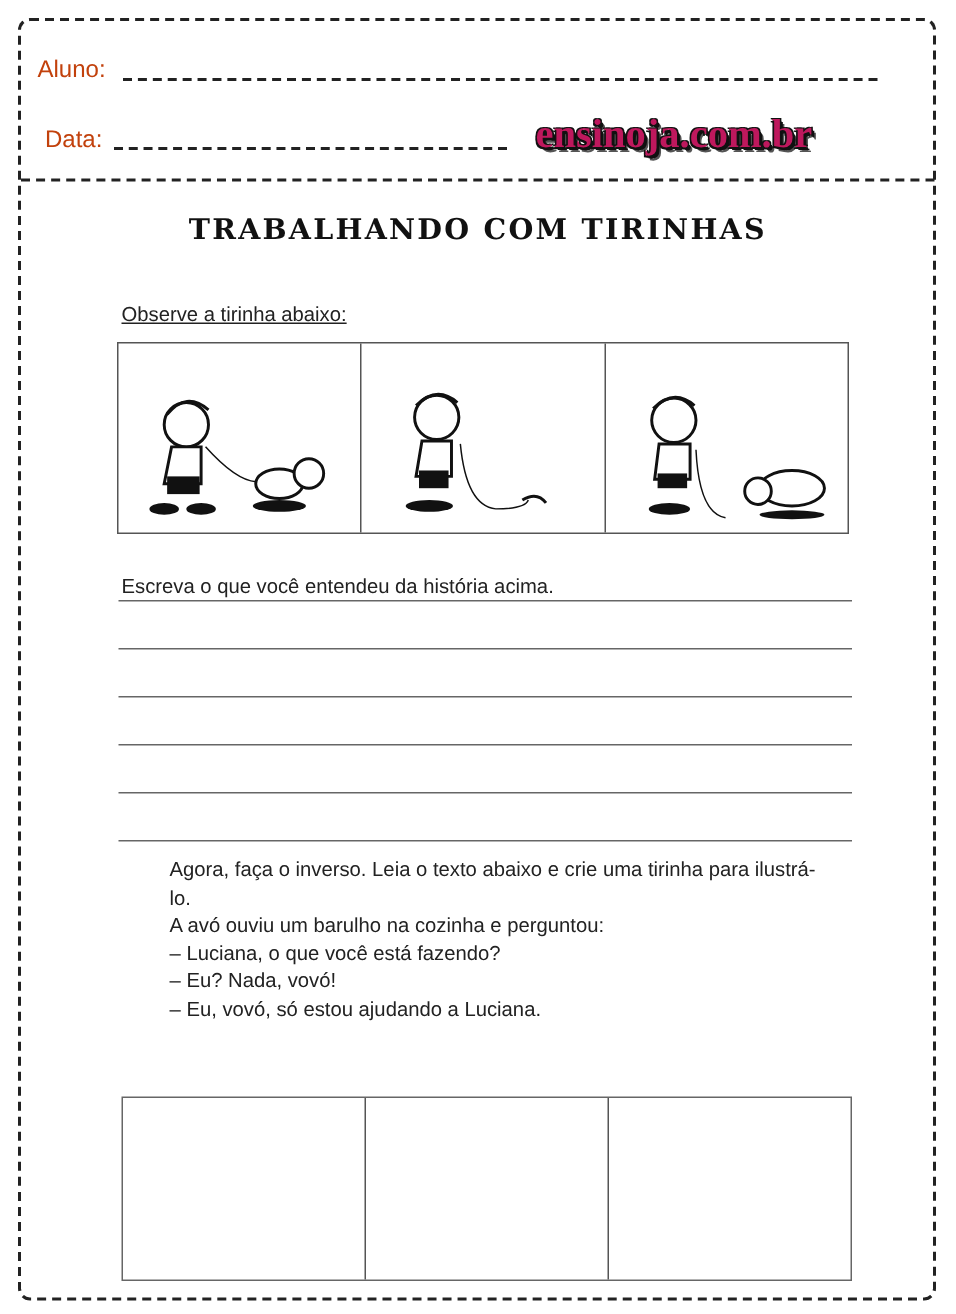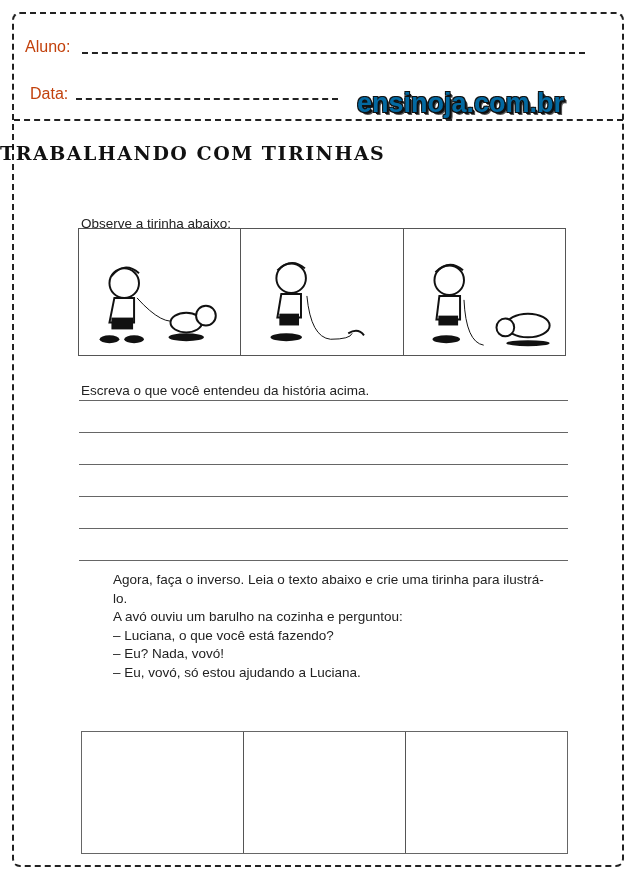--- a/index.html
+++ b/index.html
@@ -1,23 +1,23 @@
 <!DOCTYPE html>
 <html><head>
 <meta charset="utf-8">
 <style>
   html, body { margin: 0; padding: 0; background: #ffffff; }
   body { width: 637px; height: 876px; position: relative; overflow: hidden; font-family: "Liberation Sans", sans-serif; color: #111; }
   .frame { position: absolute; left: 12px; top: 12px; width: 612px; height: 855px; border: 2px dashed #222; border-radius: 8px; box-sizing: border-box; }
   .header-divider { position: absolute; left: 14px; top: 119px; width: 609px; border-top: 2px dashed #222; }
   .field-label { position: absolute; font-size: 16px; color: #c2410c; }
   .field-line { position: absolute; border-bottom: 2px dashed #222; height: 0; }
-  .logo { position: absolute; left: 357px; top: 88px; font-family: Liberation Sans, sans-serif; font-weight: bold; font-size: 27px; color: #0369a1; letter-spacing: 0px;
+  .logo { position: absolute; left: 357px; top: 74px; font-family: Liberation Serif, serif; font-weight: bold; font-size: 27px; color: #be185d; letter-spacing: 0px;
     text-shadow: -1px -1px 0 #111, 1px -1px 0 #111, -1px 1px 0 #111, 1px 1px 0 #111, 2px 2px 0 #111, 3px 3px 0 #555; }
-  .title { position: absolute; left: 0; width: 637px; top: 142px; text-align: left; font-family: "DejaVu Serif", serif; font-weight: bold; font-size: 19px; letter-spacing: 1.5px; color: #111; }
+  .title { position: absolute; left: 0; width: 637px; top: 142px; text-align: center; font-family: "DejaVu Serif", serif; font-weight: bold; font-size: 19px; letter-spacing: 1.5px; color: #111; }
   .instr { position: absolute; left: 81px; font-size: 13.5px; color: #222; }
   .strip { position: absolute; left: 78px; top: 228px; width: 488px; height: 128px; display: flex; border: 1.5px solid #555; box-sizing: border-box; }
   .strip .panel { flex: 1; border-right: 1.5px solid #555; position: relative; overflow: hidden; }
   .strip .panel:last-child { border-right: none; }
   .panel svg { position: absolute; left: 0; top: 0; width: 100%; height: 100%; }
   .write-line { position: absolute; left: 79px; width: 489px; border-top: 1.5px solid #666; }
   .passage { position: absolute; left: 82px; top: 571px; width: 500px; font-size: 13.5px; line-height: 18.5px; color: #222; }
   .passage div { white-space: nowrap; margin-left: 31px; }
   .blank-strip { position: absolute; left: 81px; top: 731px; width: 487px; height: 123px; display: flex; border: 1.5px solid #666; box-sizing: border-box; }
   .blank-strip .panel { flex: 1; border-right: 1.5px solid #555; }
@@ -33,21 +33,21 @@
 
 <span class="field-label" style="left:30px; top:85px;">Data:</span>
 <div class="field-line" style="left:76px; top:98px; width:262px;"></div>
 
 <div class="logo">ensinoja.com.br</div>
 
 <div class="header-divider"></div>
 
 <div class="title">TRABALHANDO COM TIRINHAS</div>
 
-<div class="instr" style="top:216px;">Observe a tirinha abaixo:</div>
+<div class="instr" style="top:202px;text-decoration:underline;">Observe a tirinha abaixo:</div>
 
 <div class="strip">
   <div class="panel">
     <svg viewBox="0 0 162 128">
       <circle cx="45" cy="55" r="15" fill="#fff" stroke="#111" stroke-width="2"></circle>
       <path d="M32 48 Q45 32 60 45" fill="none" stroke="#111" stroke-width="2"></path>
       <path d="M35 70 L30 95 L55 95 L55 70 Z" fill="#fff" stroke="#111" stroke-width="2"></path>
       <rect x="32" y="90" width="22" height="12" fill="#111"></rect>
       <ellipse cx="30" cy="112" rx="10" ry="4" fill="#111"></ellipse>
       <ellipse cx="55" cy="112" rx="10" ry="4" fill="#111"></ellipse>

